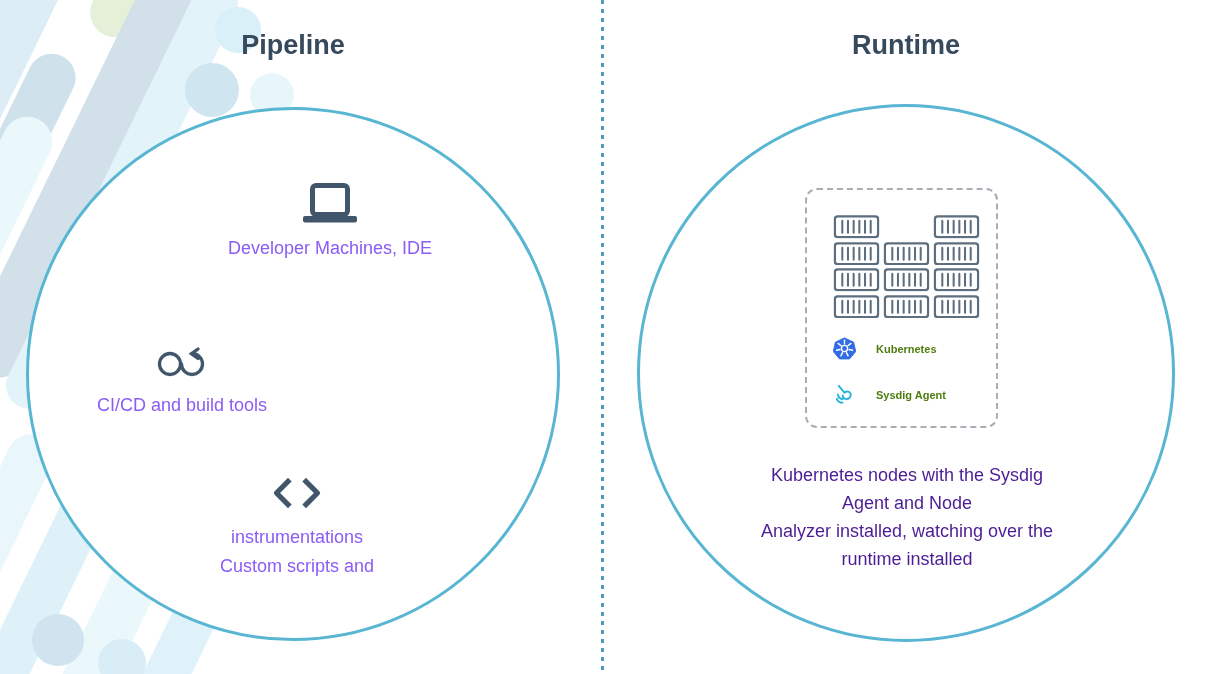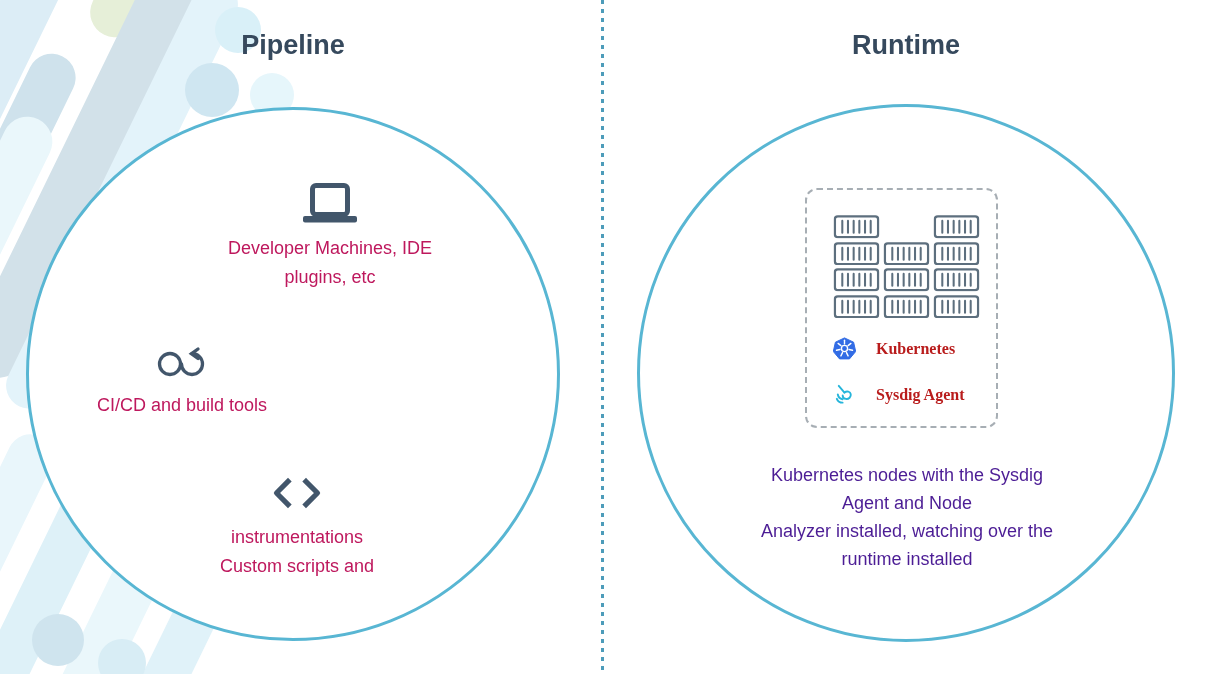--- a/index.html
+++ b/index.html
@@ -30,41 +30,41 @@
     background:repeating-linear-gradient(to bottom,#4d9cba 0px,#4d9cba 4px,transparent 4px,transparent 9px);
   }
   
   .title{
     position:absolute;width:300px;
     font-size:27px;font-weight:700;color:#36495d;
     text-align:center;line-height:34px;
   }
   .body-text{
     position:absolute;width:300px;
-    font-size:18px;line-height:29px;color:#be185d;
+    font-size:18px;line-height:29px;color:#8b5cf6;
     text-align:center;
   }
   .caption{
     position:absolute;left:735px;top:461px;width:344px;
     font-size:18px;line-height:28px;color:#4c1d95;text-align:center;
   }
   
   .ic{position:absolute;}
   
   .node-box{
     position:absolute;left:805px;top:188px;width:193px;height:240px;
     box-sizing:border-box;
     border:2px dashed #a7aeb4;border-radius:12px;
   }
   .container-grid{position:absolute;left:26px;top:25px;display:flex;gap:3px;}
   .container-col{display:flex;flex-direction:column;gap:3px;}
   .container-col.mid{margin-top:26.5px;}
   .container-ic{width:47px;height:23.5px;display:block;}
   .legend-row{position:absolute;left:26px;display:flex;align-items:center;gap:20px;}
-  .legend-row .lbl{font-size:16px;font-weight:700;color:#b91c1c;white-space:nowrap;font-family:Liberation Serif, serif;}
+  .legend-row .lbl{font-size:11px;font-weight:700;color:#4d7c0f;white-space:nowrap;}
   .legend-k8s{top:147px;}
   .legend-sysdig{top:193px;justify-content:space-between;}
 </style>
 </head>
 <body>
 
 <div class="stage">
 
   <svg width="0" height="0" style="position:absolute">
     <defs>
@@ -104,21 +104,20 @@
   <div class="title" style="left:756px;top:28px;">Runtime</div>
 
   <div class="big-circle circle-left"></div>
 
   <svg class="ic" style="left:303px;top:183px;" width="54" height="40" viewBox="0 0 54 40">
     <rect x="9.5" y="2.5" width="35" height="29" rx="3.5" fill="#ffffff" stroke="#42566b" stroke-width="5"></rect>
     <rect x="0" y="33" width="54" height="6.5" rx="2" fill="#42566b"></rect>
   </svg>
   <div class="body-text" style="left:180px;top:234px;">
     <div>Developer Machines, IDE</div>
-    <div>plugins, etc</div>
   </div>
 
   <svg class="ic" style="left:156px;top:346px;" width="54" height="33" viewBox="0 0 54 33">
     <g fill="none" stroke="#42566b" stroke-width="3.3" stroke-linecap="round">
       <circle cx="14" cy="18" r="10.5"></circle>
       <path d="M 25.5 18 A 10.5 10.5 0 1 0 36 7.5"></path>
       <polyline points="42,3 35.4,7.8 42,12.5" fill="none"></polyline>
     </g>
   </svg>
   <div class="body-text" style="left:32px;top:391px;">

